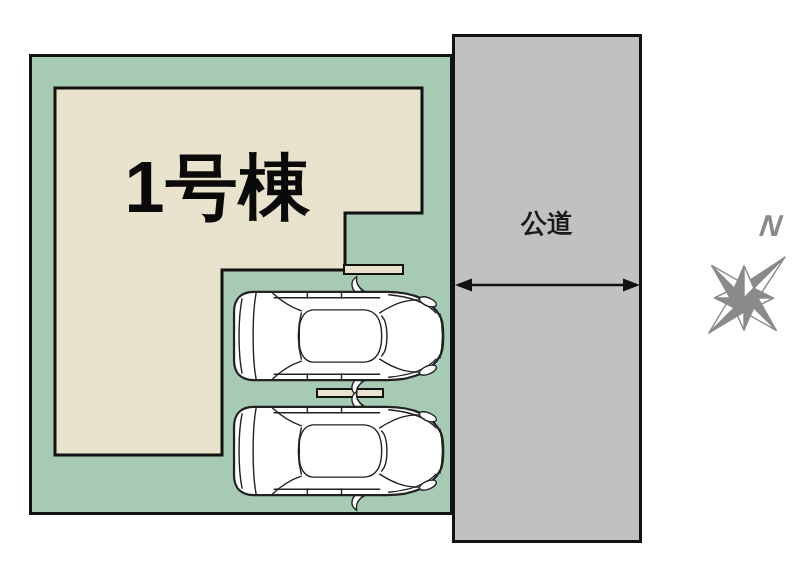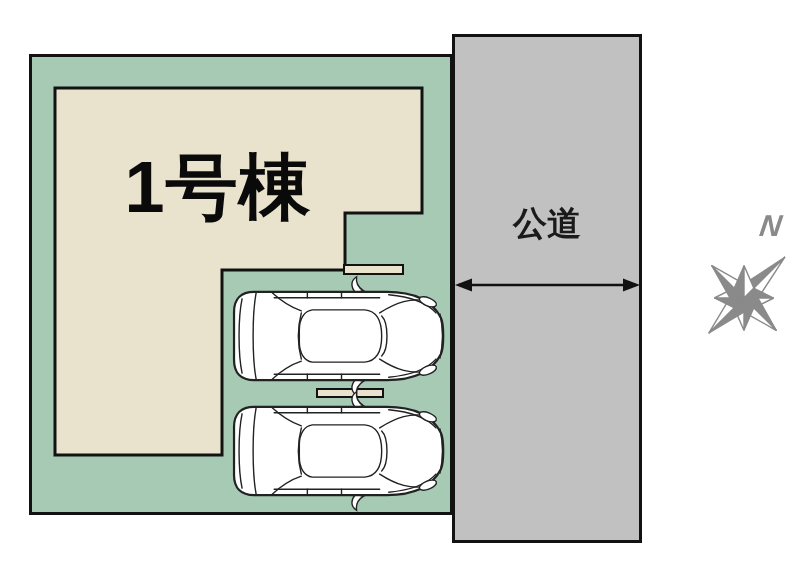--- a/index.html
+++ b/index.html
@@ -30,21 +30,21 @@
   .car-line{fill:none;stroke:#222222;stroke-width:1.4;stroke-linecap:round;}
   .building-label{
     position:absolute;left:60px;top:150px;width:316px;text-align:center;
     font-size:72px;font-weight:bold;color:#0a0a0a;line-height:1.05;letter-spacing:1px;
     white-space:nowrap;
   }
   .road-label{
     position:absolute;left:452px;top:206px;width:190px;text-align:center;
     color:#1a1a1a;font-weight:600;
   }
-  .road-name{font-size:34px;line-height:34px;}
+  .road-name{font-size:26px;line-height:34px;}
   .road-width{font-size:31px;line-height:37px;}
   .north-label{
     position:absolute;left:760px;top:209px;
     font-size:30px;font-style:italic;font-weight:bold;
     color:var(--compass-gray,#8a8a8a);transform:skewX(-8deg);
   }
 </style>
 </head>
 <body>
 

